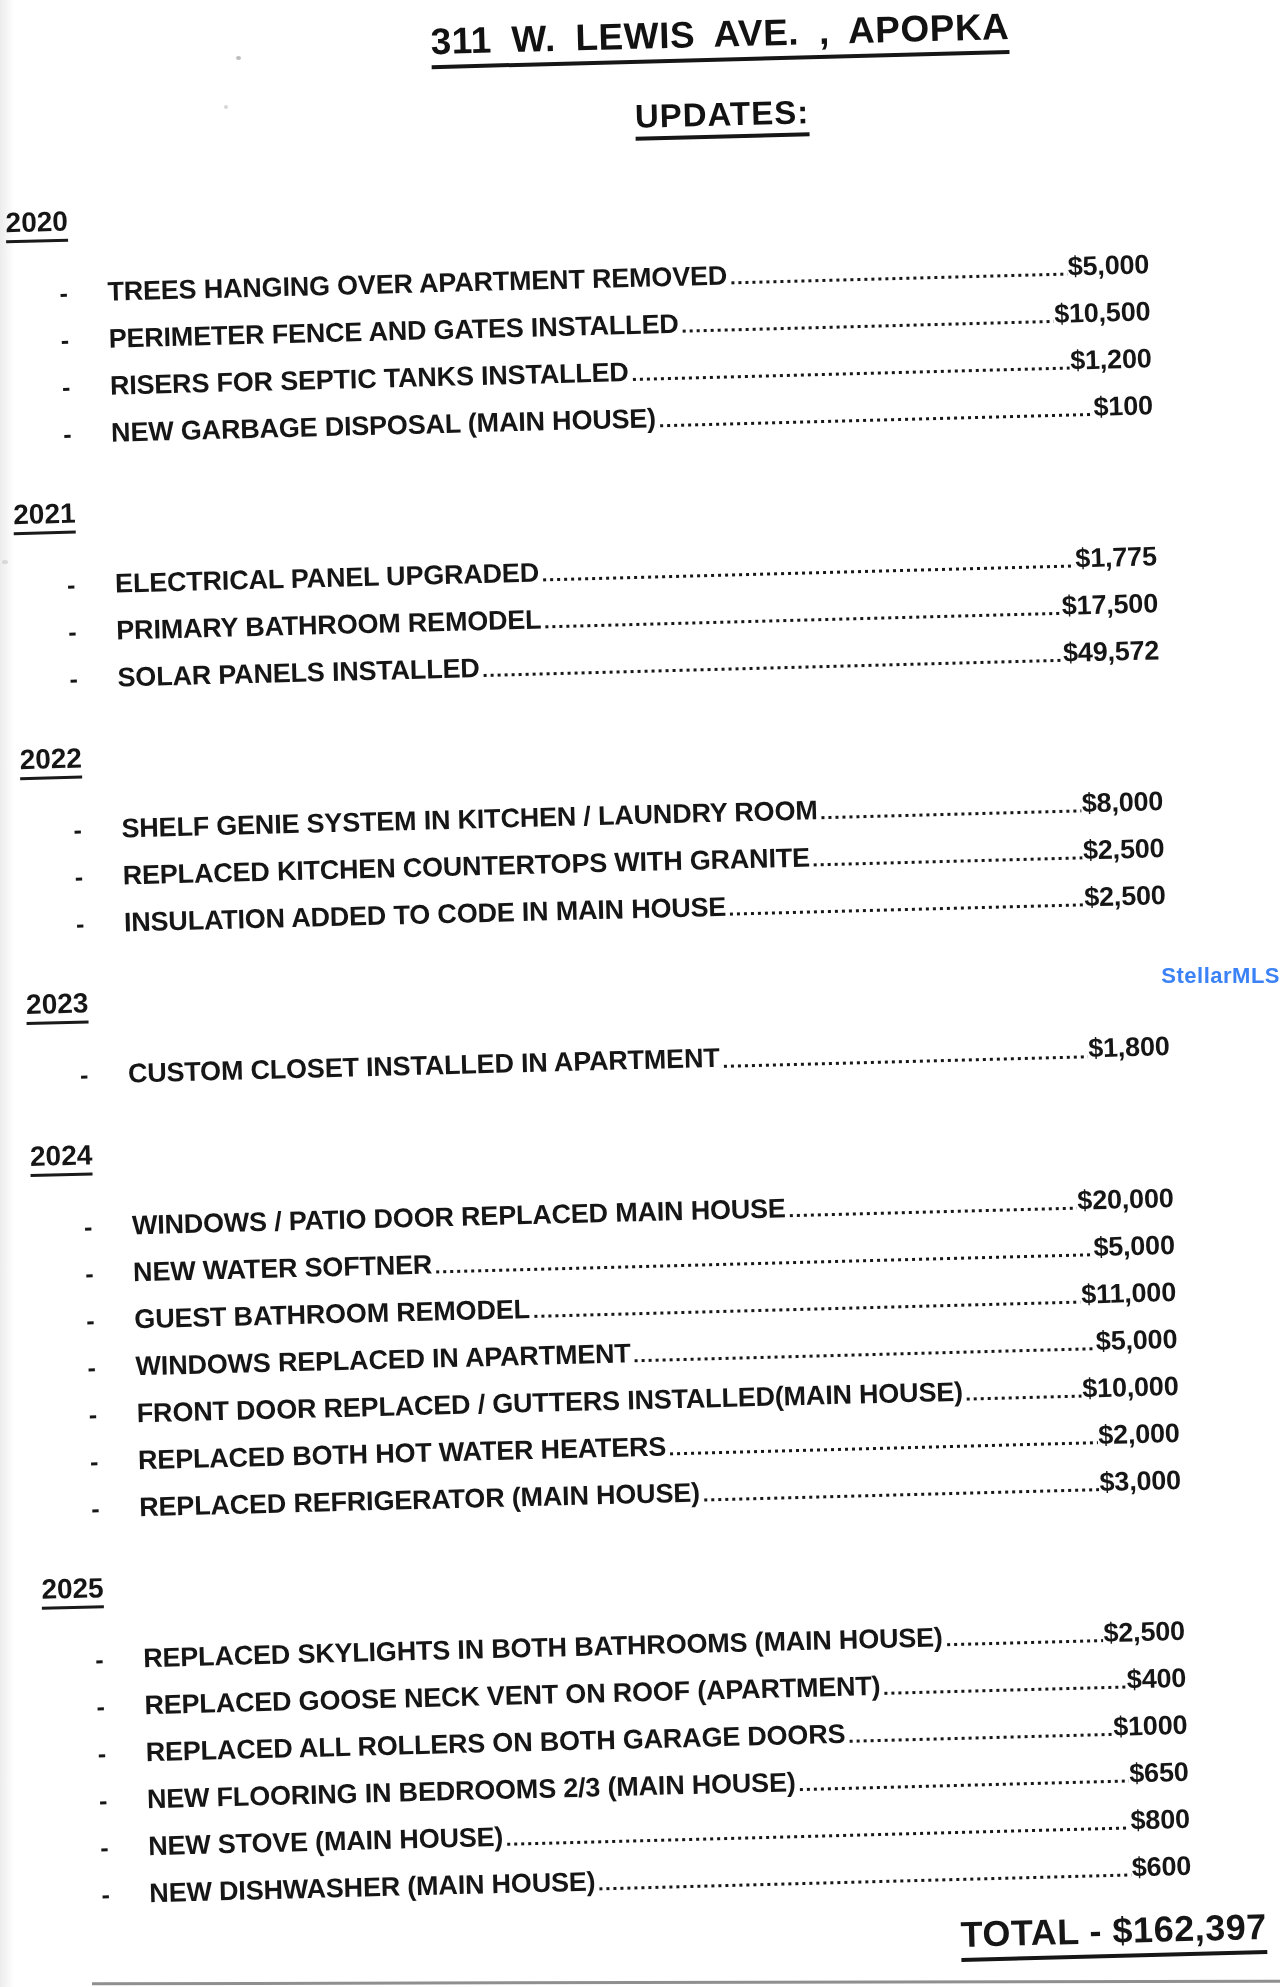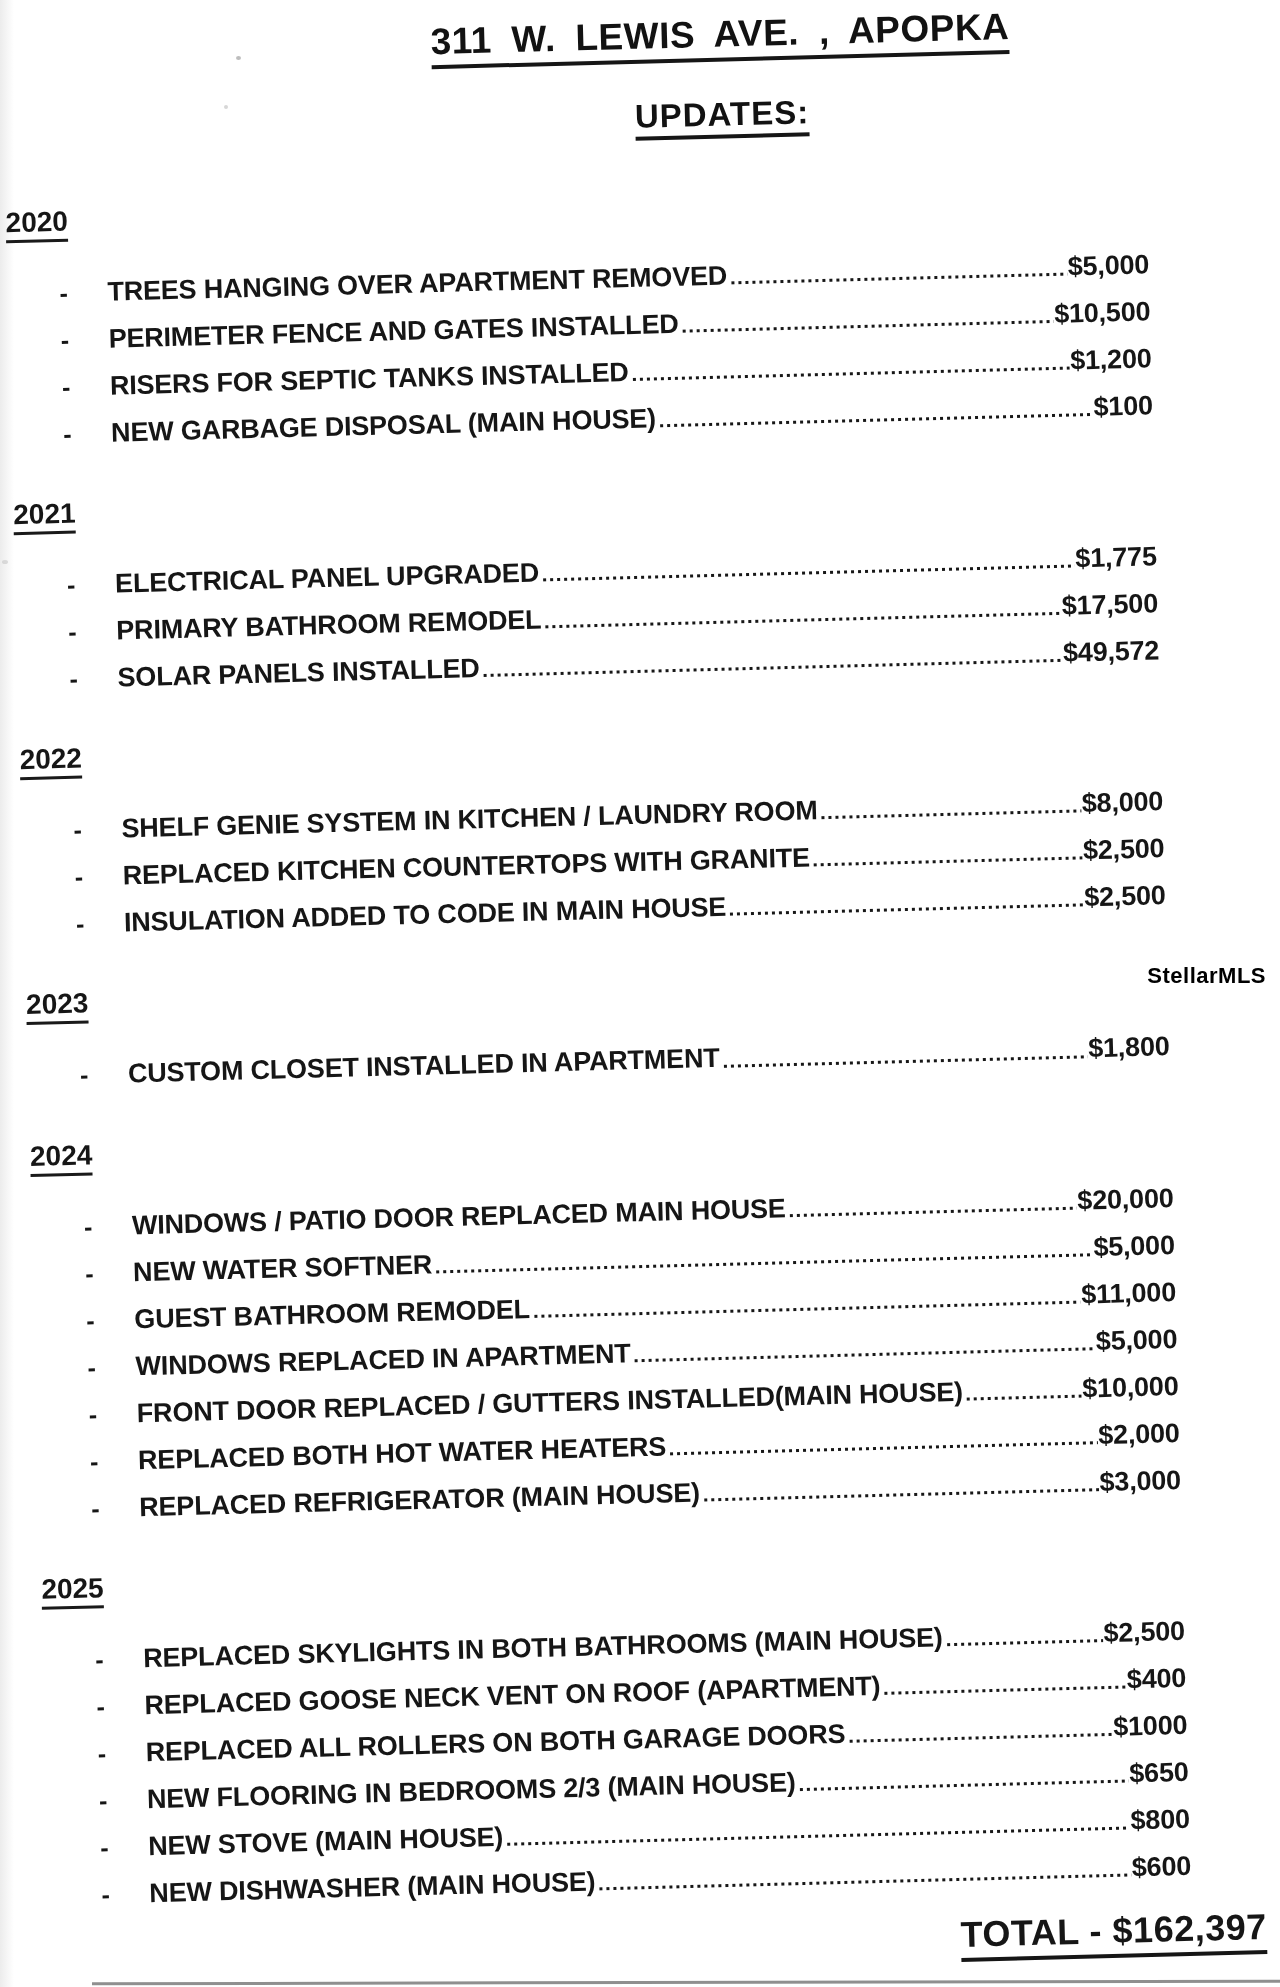--- a/index.html
+++ b/index.html
@@ -78,22 +78,22 @@
     text-align:right;
     margin:26px 38px 0 0;
   }
   .total-text{
     display:inline-block;
     font-size:36px;font-weight:700;letter-spacing:.5px;
     border-bottom:4px solid #161616;
     padding-bottom:2px;
   }
   .watermark{
-    position:absolute;top:963px;right:14px;
-    font-size:22px;font-weight:700;color:#000000;letter-spacing:.5px;
+    position:absolute;top:963px;right:0;
+    font-size:22px;font-weight:700;color:#3b82f6;letter-spacing:.5px;
     transform:rotate(0deg);
     margin-left:26px;
   }
 </style>
 </head>
 <body>
 
 <div class="scan-edge"></div>
 <div class="speck s1"></div>
 <div class="speck s2"></div>

